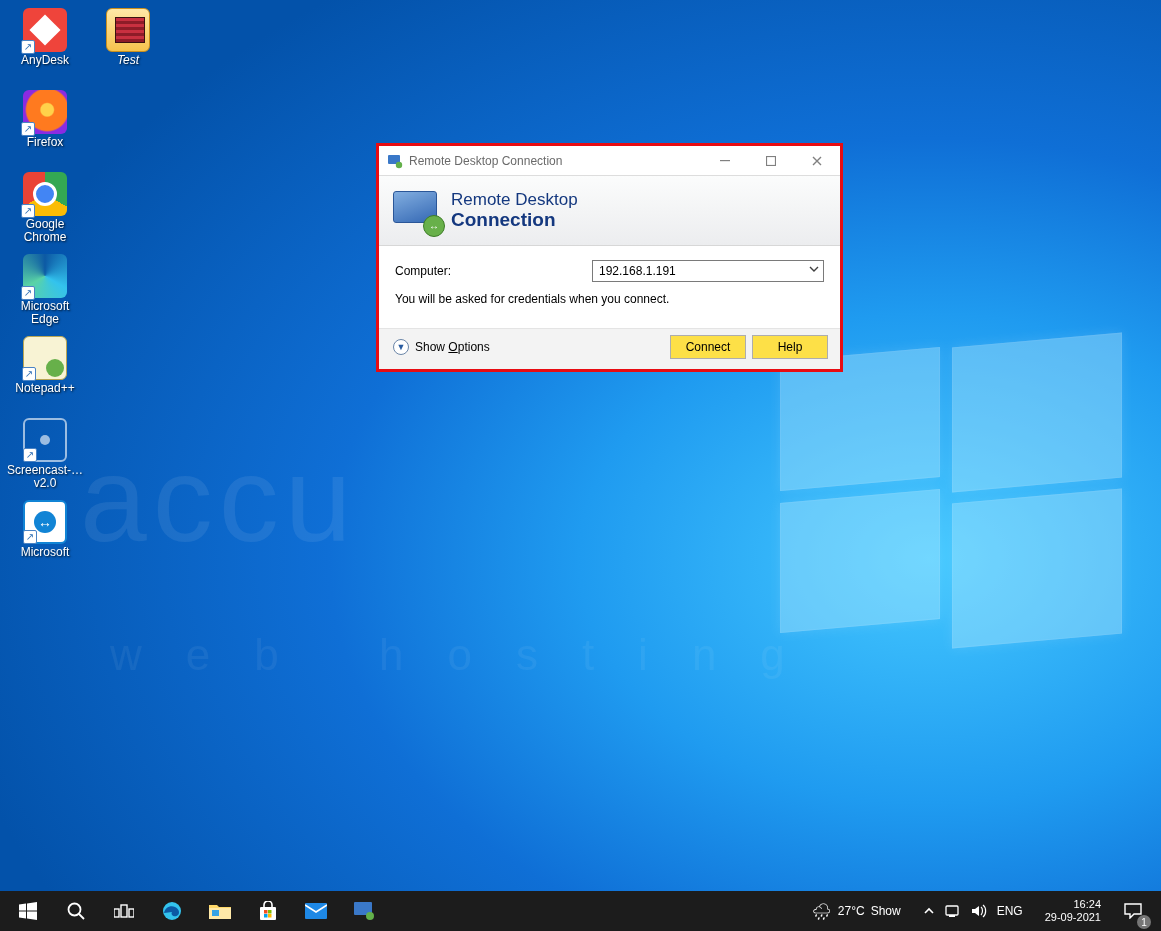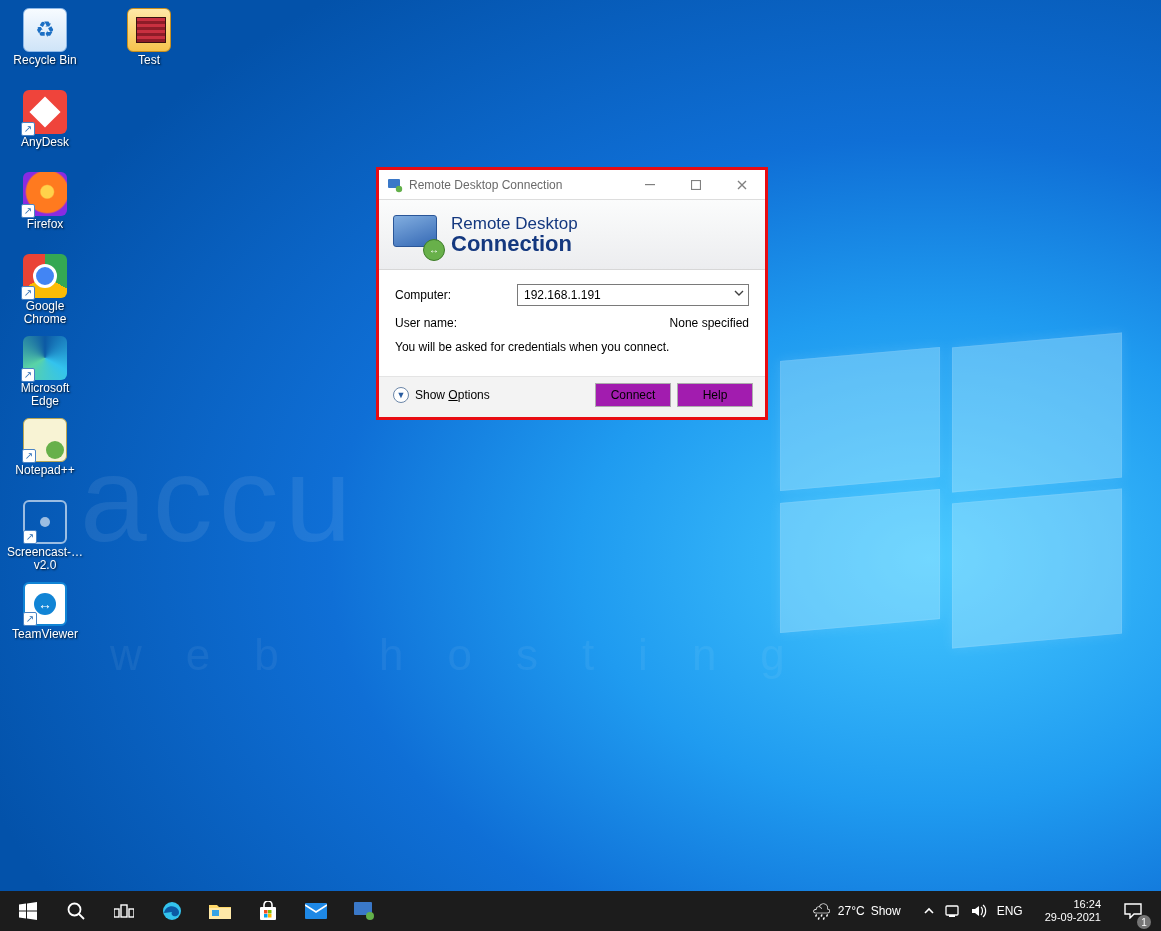--- a/index.html
+++ b/index.html
@@ -83,21 +83,21 @@
   }
   .dicon .lbl {
     margin-top: 2px;
     font-size: 12px;
     line-height: 13px;
     text-shadow: 1px 1px 2px rgba(0,0,0,.8);
     max-width: 80px;
     word-break: break-word;
   }
   
-  .icons2 { position:absolute; left:108px; top:8px; width:82px;}
+  .icons2 { position:absolute; left:87px; top:8px; width:82px;font-style:italic;}
 
   
   .i-recycle { background: linear-gradient(#f7fbff,#cfe4f8); border:1px solid #8bb7e7; }
   .i-recycle::after{content:"♻";position:absolute;color:#1c6fc4;font-size:22px;}
   .i-folder { background: linear-gradient(#ffe8a7,#f6c34d); border:1px solid #c98f1e;}
   .i-folder::after{content:"";position:absolute;left:8px;top:8px;width:28px;height:24px;background:repeating-linear-gradient(#c93040 0 3px,#8e1c28 3px 6px);border:1px solid #3a1210;}
   .i-anydesk{ background:#ef443b;}
   .i-anydesk::after{content:"";position:absolute;width:22px;height:22px;background:#fff;transform:rotate(45deg);}
   .i-firefox{ background:radial-gradient(circle at 55% 45%, #ffd24a 0 18%, #ff7a1f 22% 60%, #8a2be2 65% 100%); border-radius:50%;}
   .i-chrome{
@@ -110,22 +110,22 @@
   .i-npp::after{content:"";position:absolute;bottom:2px;right:2px;width:18px;height:18px;background:#67b04a;border-radius:50%;}
   .i-sc{ background:transparent;border:2px solid rgba(255,255,255,.6);border-radius:50%;width:36px;height:36px;}
   .i-sc::after{content:"";position:absolute;width:10px;height:10px;border-radius:50%;background:rgba(255,255,255,.6);}
   .i-tv{ background:#fff;border:2px solid #1184d5;border-radius:8px;}
   .i-tv::after{content:"";position:absolute;width:22px;height:22px;border-radius:50%;background:#1184d5;}
   .i-tv::before{content:"↔";position:absolute;color:#fff;font-size:14px;z-index:1;}
 
   
   .window-wrap {
     position: absolute;
-    left: 376px; top: 167px;
-    width: 392px;
+    left: 376px; top: 143px;
+    width: 467px;
     border: 3px solid #e80c12;
     background: #fff;
   }
   .window {
     background:#fff;
     color:#000;
     font-size:12px;
   }
   .titlebar {
     height: 30px;
@@ -155,21 +155,21 @@
   .banner .rdicon .mon{
     position:absolute;left:0;top:0;width:44px;height:32px;
     background:linear-gradient(160deg,#82aee0,#3468b4);
     border-radius:3px;border:1px solid #2a5698;
   }
   .banner .rdicon .circ{
     position:absolute;right:-4px;bottom:-6px;width:22px;height:22px;border-radius:50%;
     background:#68b04a;border:1px solid #3d7c28;display:flex;align-items:center;justify-content:center;color:#fff;font-size:10px;
   }
   .banner .txt .l1{color:#14387f;font-size:17px;font-weight:400;line-height:18px;}
-  .banner .txt .l2{color:#14387f;font-size:22px;font-weight:700;line-height:22px;}
+  .banner .txt .l2{color:#14387f;font-size:19px;font-weight:700;line-height:22px;}
   .body {
     padding:14px 16px 6px 16px;
   }
   .row { display:flex; align-items:center; margin-bottom:10px;justify-content:space-between;}
   .row .lab{ width:70px; color:#000;}
   .row .val{ color:#000;}
   .combo {
     width:232px; height:22px;
     border:1px solid #7a7a7a;
     display:flex; align-items:center; position:relative;
@@ -194,21 +194,21 @@
   }
   .expander .circ{
     width:16px;height:16px;border-radius:50%;border:1px solid #6b86a8;
     display:flex;align-items:center;justify-content:center;color:#2a5ca0;font-size:9px;
     background:#fff;
   }
   .expander .txt u{text-decoration:underline;}
   .btns{margin-left:auto;display:flex;gap:6px;}
   .wbtn{
     min-width:76px;height:24px;
-    border:1px solid #adadad;background:#a21caf;
+    border:1px solid #adadad;background:#fde047;
     display:flex;align-items:center;justify-content:center;
     cursor:pointer;color:#000;font-size:12px;
   }
 
   
   .taskbar {
     position:absolute;left:0;bottom:0;right:0;
     height:var(--taskbar-h);
     background:#1c1c1c;
     display:flex;align-items:center;
@@ -244,24 +244,20 @@
       <div class="q4"></div>
   </div>
 
   <div class="watermark">
     <span>accu</span>
     <div class="sub">web hosting</div>
   </div>
 
   <div class="icons" id="icons-col1">
       <div class="dicon">
-        <div class="img i-recycle"></div>
-        <div class="lbl">Recycle Bin</div>
-      </div>
-      <div class="dicon">
         <div class="img i-anydesk">
           <div class="arrow">↗</div>
         </div>
         <div class="lbl">AnyDesk</div>
       </div>
       <div class="dicon">
         <div class="img i-firefox">
           <div class="arrow">↗</div>
         </div>
         <div class="lbl">Firefox</div>
@@ -287,21 +283,21 @@
       <div class="dicon">
         <div class="img i-sc">
           <div class="arrow">↗</div>
         </div>
         <div class="lbl">Screencast-… v2.0</div>
       </div>
       <div class="dicon">
         <div class="img i-tv">
           <div class="arrow">↗</div>
         </div>
-        <div class="lbl">TeamViewer</div>
+        <div class="lbl">Microsoft</div>
       </div>
     </div>
   <div class="icons2" id="icons-col2">
       <div class="dicon">
         <div class="img i-folder"></div>
         <div class="lbl">Test</div>
       </div>
     </div>
 
   <div class="window-wrap">
@@ -349,24 +345,20 @@
           <span class="lab">Computer:</span>
           <div class="combo">
             <input type="text" value="192.168.1.191" style="">
             <span class="chev">
               <svg width="10" height="10" viewBox="0 0 10 10">
                   <path d="M1 3 L5 7 L9 3" fill="none" stroke="currentColor" stroke-width="1.4"></path>
                 </svg>
             </span>
           </div>
         </div>
-        <div class="row">
-          <span class="lab">User name:</span>
-          <span class="val">None specified</span>
-        </div>
         <div class="hint">You will be asked for credentials when you connect.</div>
       </div>
 
       <div class="footer">
         <div class="expander">
           <span class="circ">▼</span>
           <span class="txt"><span>Show </span><u>O</u><span>ptions</span></span>
         </div>
         <div class="btns">
           <div class="wbtn">Connect</div>

